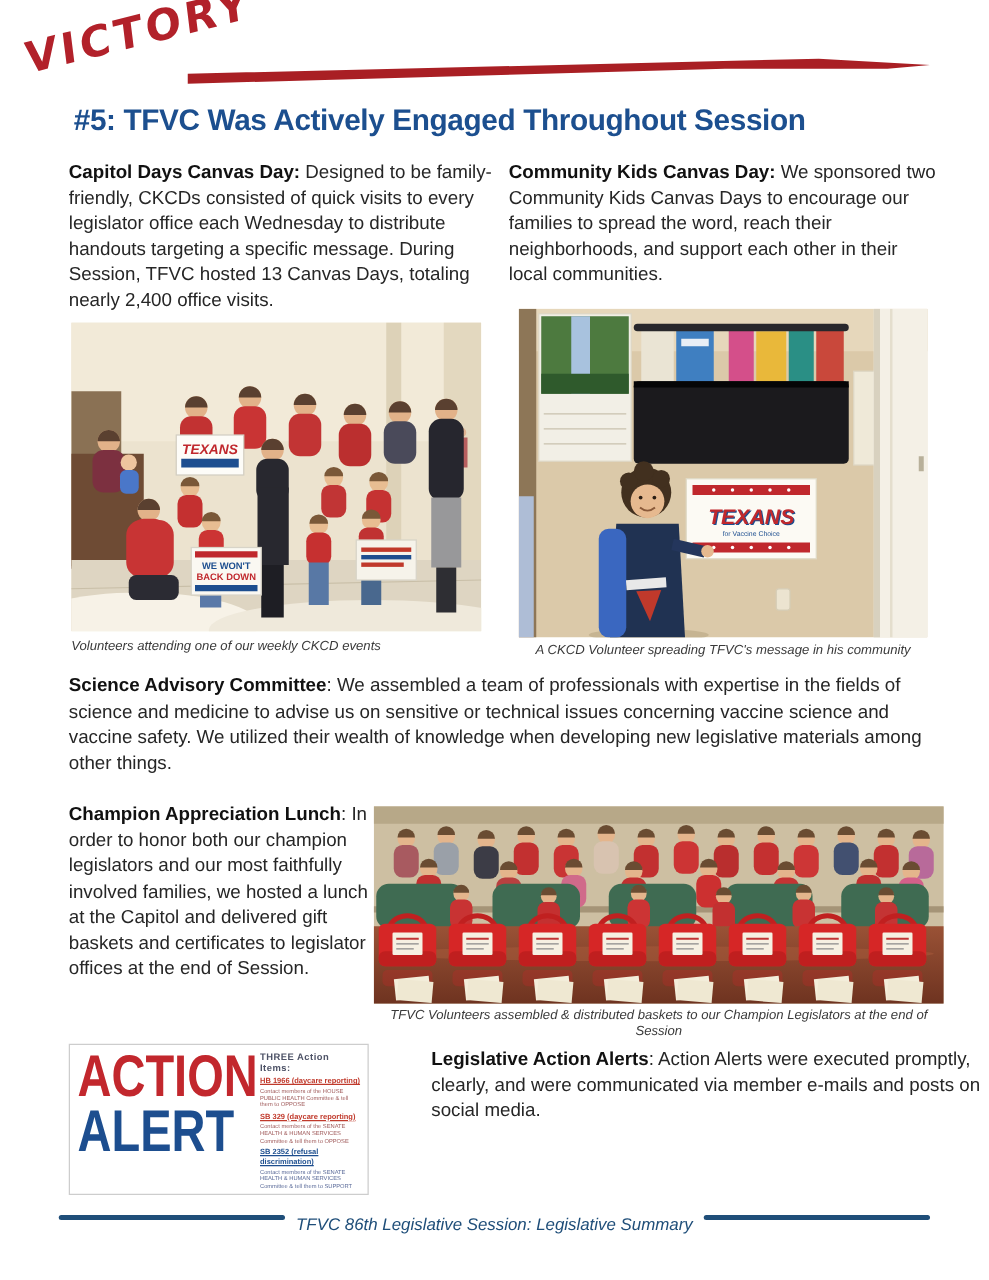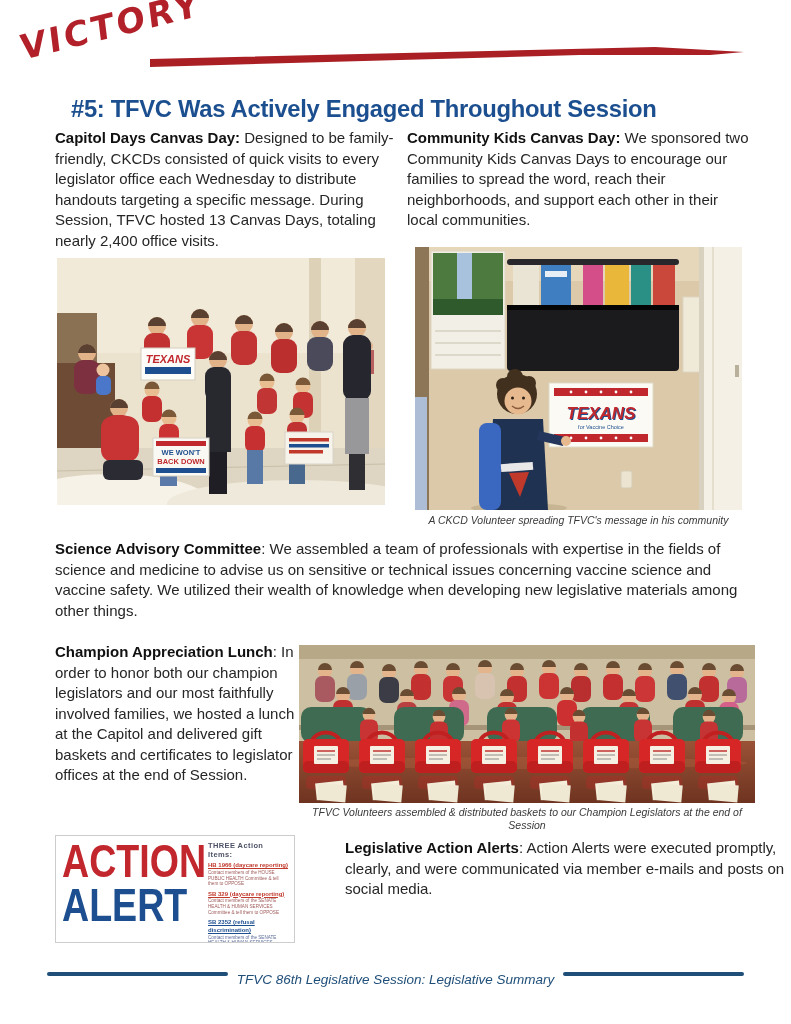--- a/index.html
+++ b/index.html
@@ -9,21 +9,21 @@
   }
   
   .victory{
     position:absolute;left:18px;top:28px;
     font-size:34px;font-weight:bold;color:#b2212a;letter-spacing:3px;
     transform:rotate(-14deg) skewX(-7deg);transform-origin:left top;
     font-family:"DejaVu Sans","Liberation Sans",sans-serif;
   }
   .swoosh{position:absolute;left:150px;top:46px;width:594px;height:24px;}
   .page-title{
-    position:absolute;left:55px;top:79px;margin:16px;
+    position:absolute;left:55px;top:79px;margin:4px;
     font-size:23.8px;font-weight:bold;color:#1c4f8f;letter-spacing:-0.3px;white-space:nowrap;
   }
   
   .body-text{font-size:15px;line-height:1.37;color:#262626;}
   .lead{font-weight:bold;color:#111;}
   .col{position:absolute;top:128px;}
   .col-capitol{left:55px;width:346px;}
   .col-community{left:407px;width:342px;}
   .science-par{position:absolute;left:55px;top:539px;width:698px;}
   .lunch-par{position:absolute;left:55px;top:642px;width:240px;}
@@ -32,21 +32,21 @@
   .photo{position:absolute;display:block;}
   .photo-ckcd{left:57px;top:258px;}
   .photo-boy{left:415px;top:247px;}
   .photo-lunch{left:299px;top:645px;}
   .caption{position:absolute;font-size:10.5px;font-style:italic;color:#3a3a3a;line-height:1.2;}
   .caption-ckcd{left:57px;top:511px;width:328px;text-align:left;}
   .caption-boy{left:415px;top:514px;width:327px;text-align:center;}
   .caption-lunch{left:299px;top:806px;width:456px;text-align:center;font-style:italic;}
   
   .action-box{
-    position:absolute;left:55px;top:835px;width:240px;height:108px;
+    position:absolute;left:55px;top:835px;width:240px;height:121px;
     border:1px solid #cdcdcd;background:#ffffff;box-sizing:border-box;
     display:flex;overflow:hidden;
   }
   .aa-left{width:146px;padding:3px 0 0 6px;}
   .aa-word{font-weight:bold;line-height:0.93;transform:scaleX(0.80);transform-origin:0 50%;white-space:nowrap;}
   .aa-action{font-size:47px;color:#c2272d;}
   .aa-alert{font-size:47px;color:#1d4e8f;}
   .aa-right{flex:1;padding:5px 4px 3px 0;display:flex;flex-direction:column;}
   .aa-head{font-size:7.5px;font-weight:bold;color:#4d5266;letter-spacing:0.4px;margin-bottom:3px;}
   .aa-item{margin-bottom:3.5px;}
@@ -157,20 +157,21 @@
       <text x="124" y="206" text-anchor="middle" font-size="7.5" font-weight="bold" fill="#c0282d">BACK DOWN</text>
       <rect x="99" y="210" width="50" height="5" fill="#1d4e8f"></rect>
     </g>
     <g>
       <rect x="228" y="174" width="48" height="32" fill="#f6f3ea" stroke="#d8d4c8"></rect>
       <rect x="232" y="180" width="40" height="3.5" fill="#c0392b"></rect>
       <rect x="232" y="186" width="40" height="3.5" fill="#1d4e8f"></rect>
       <rect x="232" y="192" width="34" height="3.5" fill="#c0392b"></rect>
     </g>
   </svg>
+  <div class="caption caption-ckcd">Volunteers attending one of our weekly CKCD events</div>
 
   <svg class="photo photo-boy" width="327" height="263" viewBox="0 0 327 263">
     <rect width="327" height="263" fill="#dbc9a9"></rect>
     <rect width="327" height="34" fill="#e6d7bb"></rect>
     <rect x="0" width="14" height="263" fill="#8d7657"></rect>
     <rect x="0" y="150" width="12" height="113" fill="#aebdd6"></rect>
 
     <g>
       <rect x="16" y="4" width="74" height="118" fill="#f2efe6" stroke="#ddd6c4"></rect>
       <rect x="18" y="6" width="70" height="62" fill="#4d7a3f"></rect>

